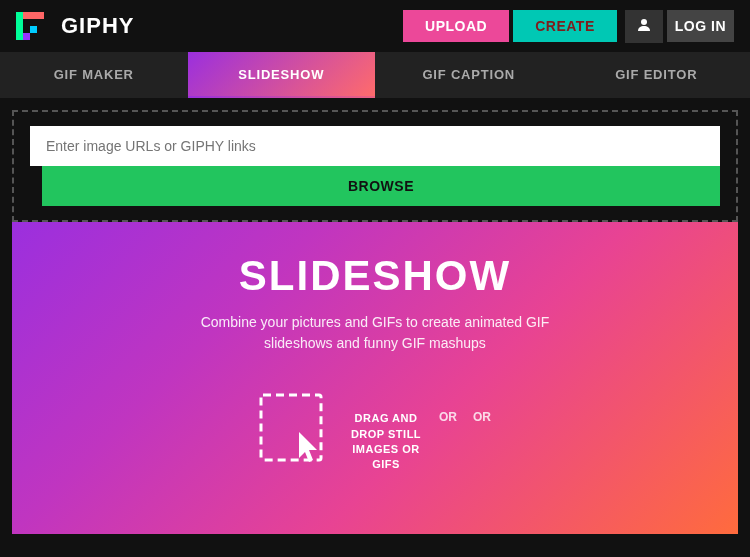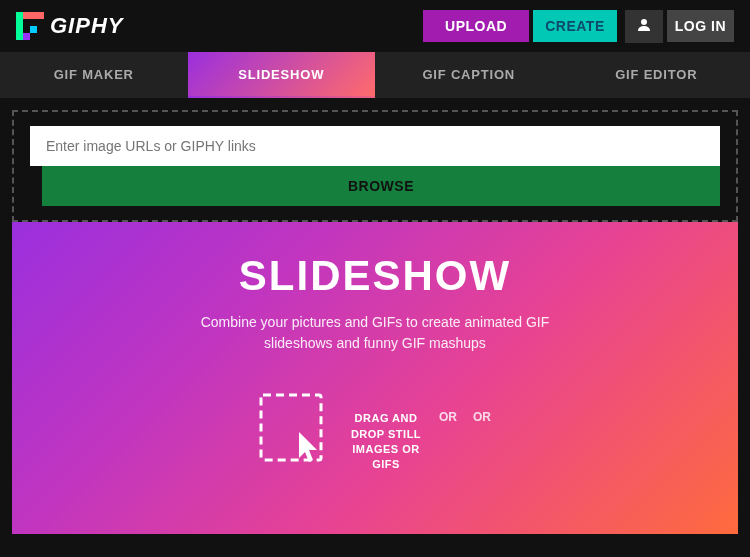--- a/index.html
+++ b/index.html
@@ -15,54 +15,53 @@
     .header {
       background: #111;
       display: flex;
       align-items: center;
       height: 52px;
       padding: 0 16px;
     }
     .logo {
       display: flex;
       align-items: center;
-      gap: 6px;
+      gap: 17px;
       margin-right: auto;
-      font-style: italic;
     }
     .logo-icon {
       width: 28px;
       height: 28px;
     }
     .logo-text {
       color: #fff;
       font-size: 22px;
       font-weight: 900;
       letter-spacing: 1px;
     }
     .header-nav {
       display: flex;
       align-items: center;
       gap: 4px;
     }
     .btn-upload {
-      background: #a21caf;
+      background: #ec4899;
       color: #fff;
       border: none;
       padding: 8px 22px;
       font-size: 14px;
       font-weight: 700;
       cursor: pointer;
       letter-spacing: 0.5px;
     }
     .btn-create {
       background: #00c8b4;
-      color: #0c4a6e;
-      border: none;
-      padding: 8px 12px;
+      color: #7f1d1d;
+      border: none;
+      padding: 8px 22px;
       font-size: 14px;
       font-weight: 700;
       cursor: pointer;
       letter-spacing: 0.5px;
     }
     .btn-user {
       background: #333;
       color: #fff;
       border: none;
       padding: 8px 12px;
@@ -120,21 +119,21 @@
     .url-input {
       flex: 1;
       background: #fff;
       border: none;
       padding: 12px 16px;
       font-size: 14px;
       color: #333;
       outline: none;
     }
     .btn-browse {
-      background: #15803d;
+      background: #22c55e;
       color: #111;
       border: none;
       padding: 12px 28px;
       font-size: 14px;
       font-weight: 700;
       cursor: pointer;
       letter-spacing: 0.5px;
       text-transform: uppercase;
       margin-left: 12px;
     }

